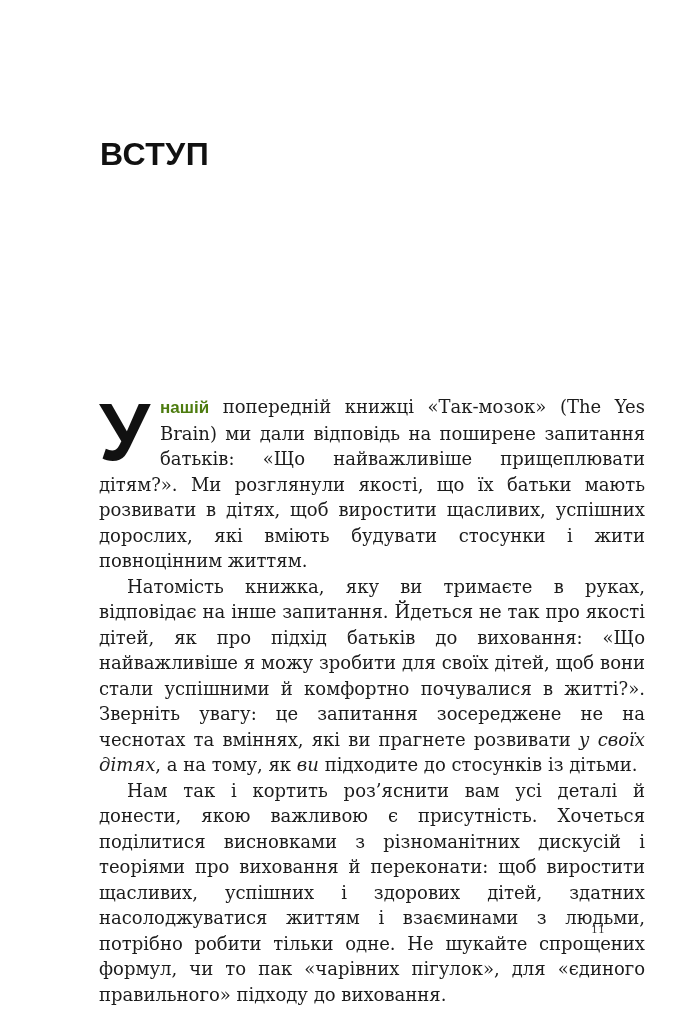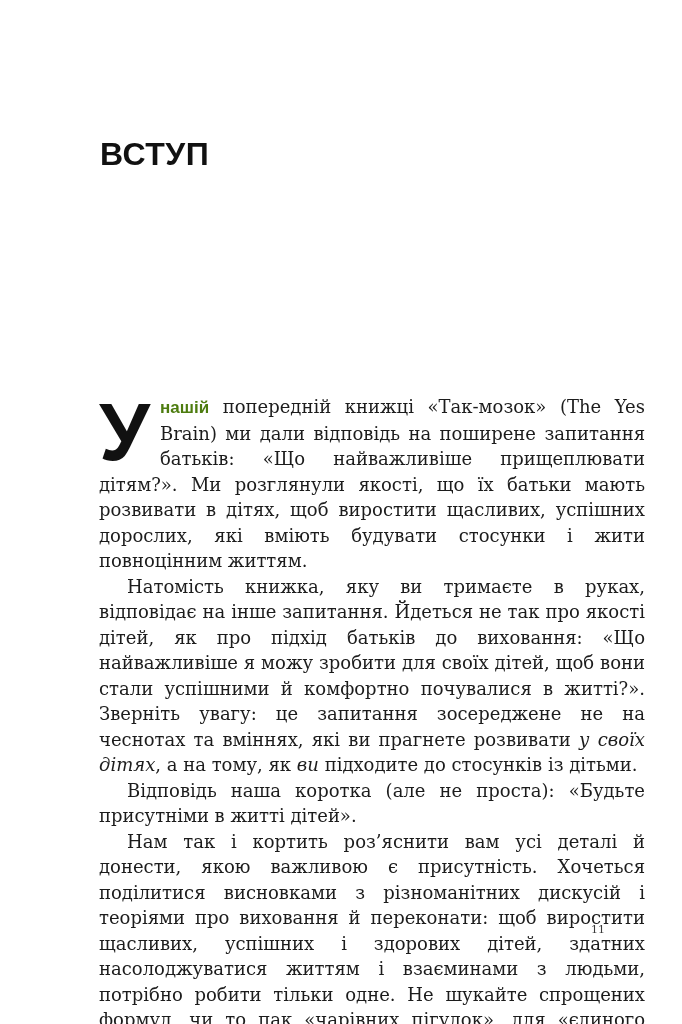--- a/index.html
+++ b/index.html
@@ -79,21 +79,20 @@
 <div class="page">
 
   <h1 class="chapter-title">ВСТУП</h1>
 
   <div class="body-text">
 
     <p class="para first"><span class="dropcap">У</span><span class="lead-bold">нашій</span><span> попередній книжці «Так-мозок» (The Yes Brain) ми дали відповідь на поширене запитання батьків: «Що найважливіше прищеплювати дітям?». Ми розглянули якості, що їх батьки мають розвивати в дітях, щоб виростити щасливих, успішних дорослих, які вміють будувати стосунки і жити повноцінним життям.</span></p>
 
     <p class="para"><span>Натомість книжка, яку ви тримаєте в руках, відповідає на інше запитання. Йдеться не так про якості дітей, як про підхід батьків до виховання: «Що найважливіше я можу зробити для своїх дітей, щоб вони стали успішними й комфортно почувалися в житті?». Зверніть увагу: це запитання зосереджене не на чеснотах та вміннях, які ви прагнете розвивати </span><i>у своїх дітях</i><span>, а на тому, як </span><i>ви</i><span> підходите до стосунків із дітьми.</span></p>
 
-    <p class="para">Відповідь наша коротка (але не проста): «Будьте присутніми в житті дітей».</p>
 
     <p class="para">Нам так і кортить роз’яснити вам усі деталі й донести, якою важливою є присутність. Хочеться поділитися висновками з різноманітних дискусій і теоріями про виховання й переконати: щоб виростити щасливих, успішних і здорових дітей, здатних насолоджуватися життям і взаєминами з людьми, потрібно робити тільки одне. Не шукайте спрощених формул, чи то пак «чарівних пігулок», для «єдиного правильного» підходу до виховання.</p>
 
   </div>
 
   <div class="page-number">11</div>
 
 </div>
 
 </body></html>

